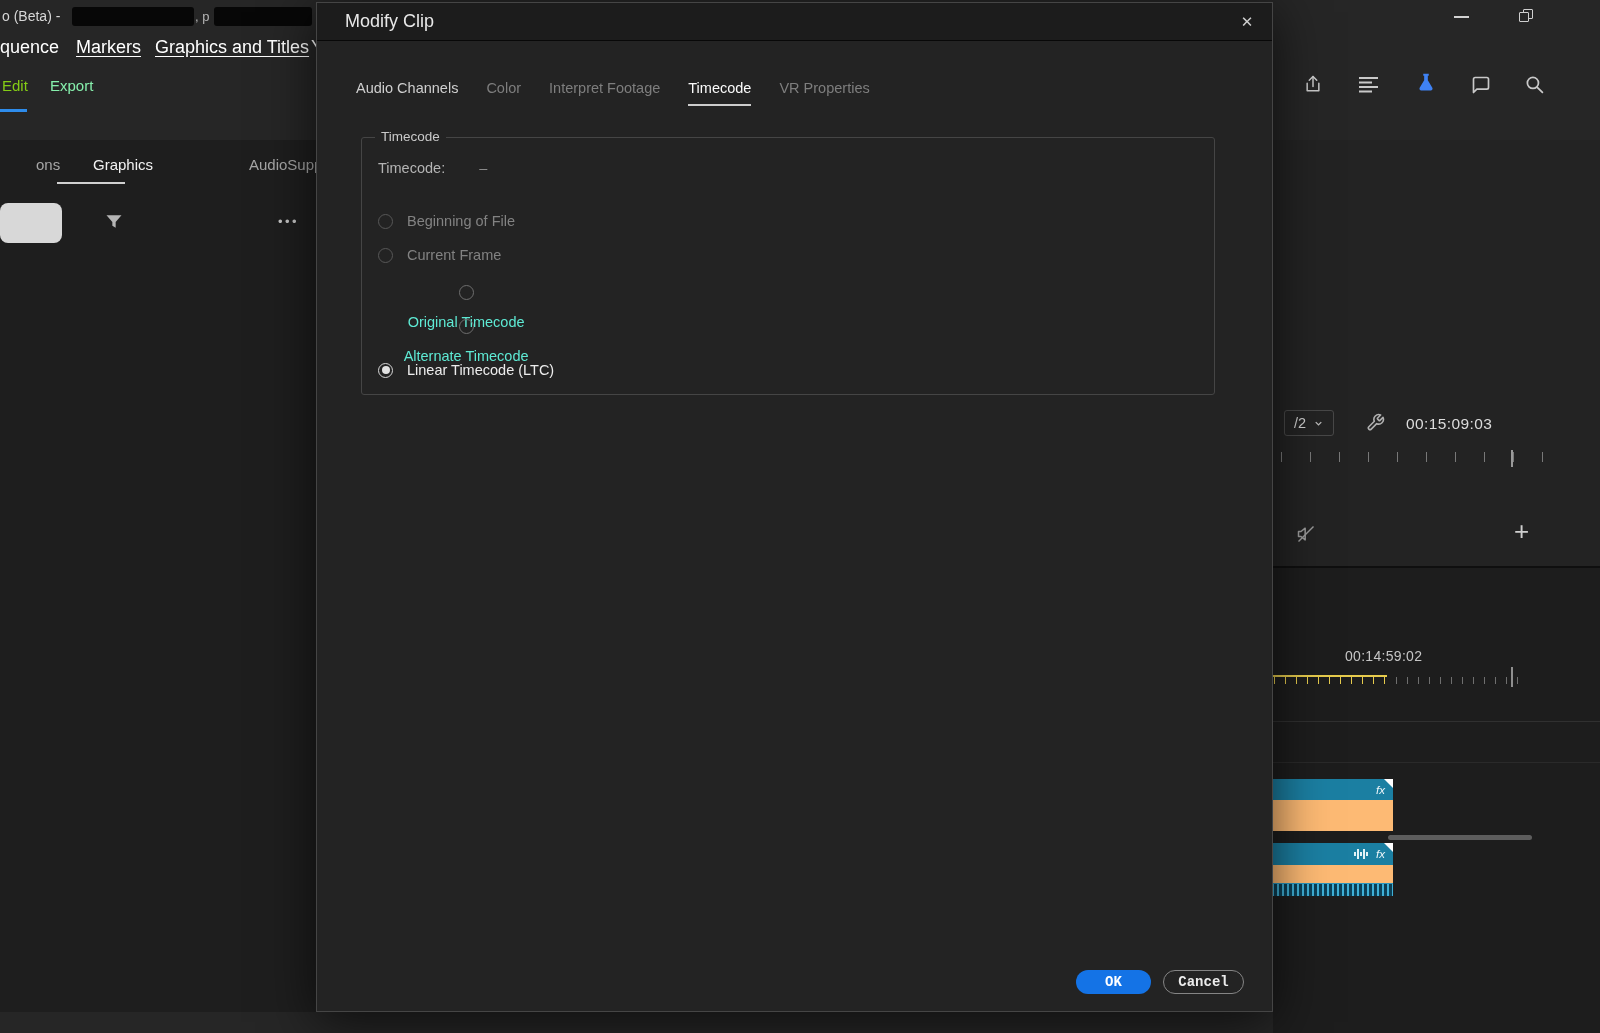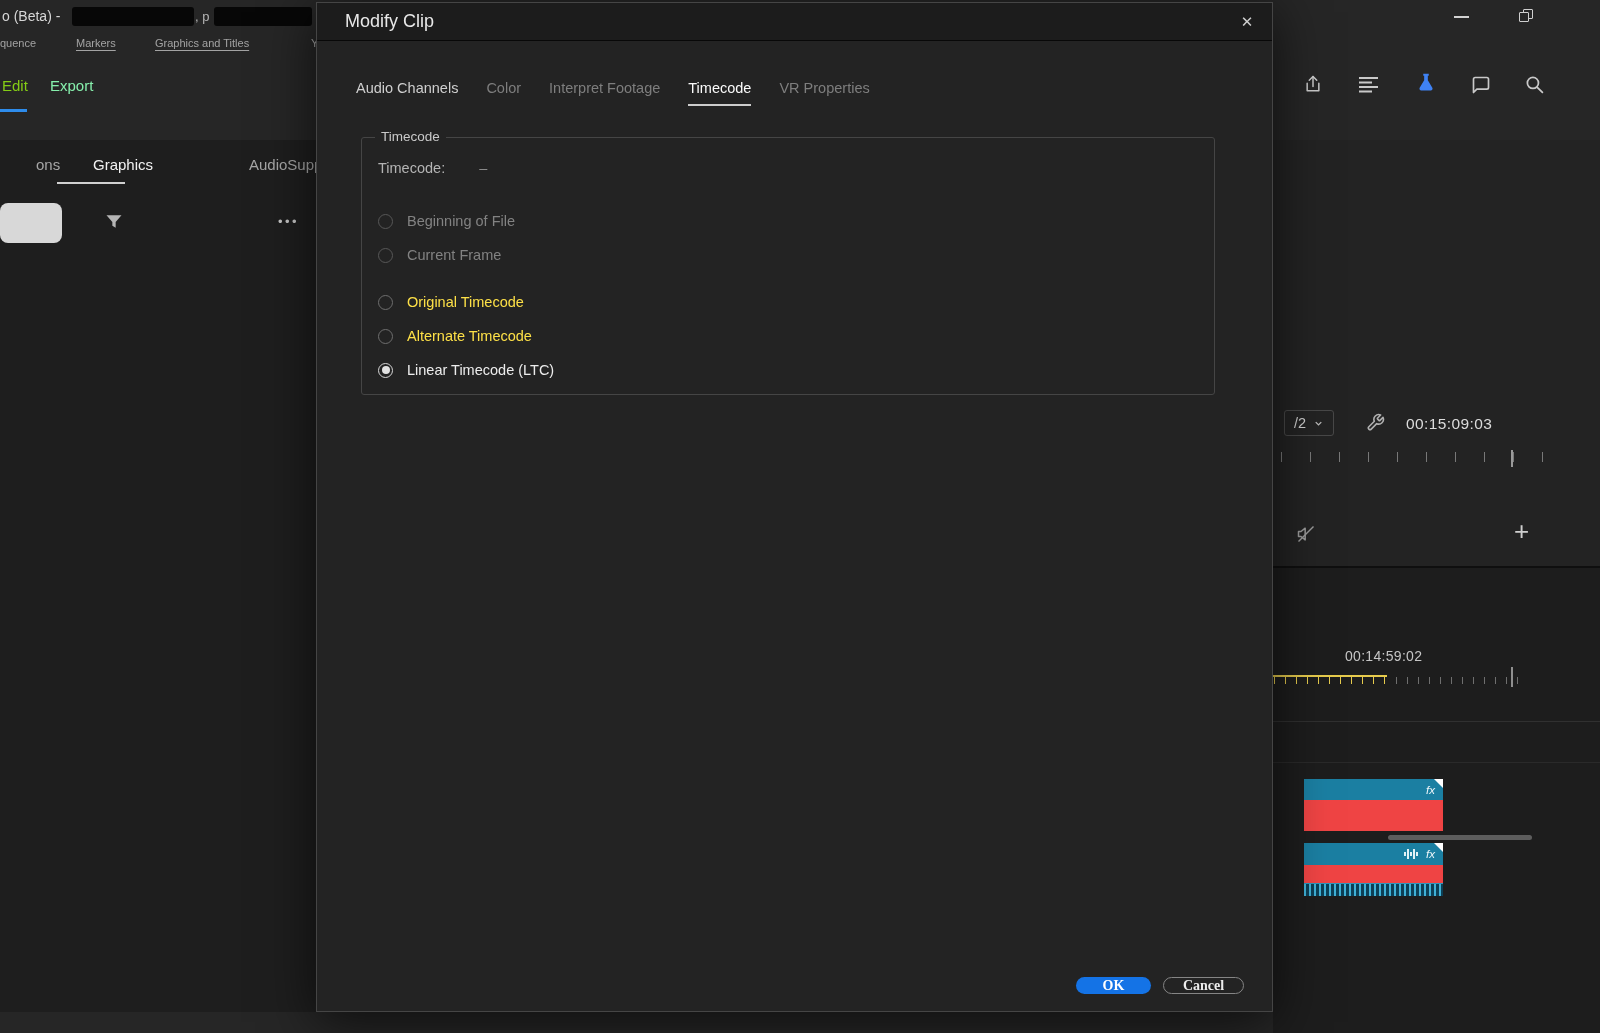--- a/index.html
+++ b/index.html
@@ -10,21 +10,21 @@
     -webkit-font-smoothing:antialiased;
   }
 
   
   .left-region { position:absolute; left:0; top:0; width:316px; height:1033px; overflow:hidden;border-radius:15px; }
   .app-title { position:absolute; left:2px; top:8px; font-size:14px; color:#d6d6d6; white-space:nowrap; }
   .redact { position:absolute; top:7px; height:19px; background:#070707; border-radius:3px; }
   .redact.r1 { left:72px; width:122px; }
   .redact.r2 { left:214px; width:98px; }
   .glimpse { position:absolute; left:195px; top:9px; font-size:13px; color:#b5b5b5; }
-  .menu-item { position:absolute; top:37px; font-size:11px; color:#a3a3a3; white-space:nowrap; cursor:default;text-align:center; }
+  .menu-item { position:absolute; top:37px; font-size:18px; color:#ffffff; white-space:nowrap; cursor:default;text-align:center; }
   .menu-item.u { text-decoration:underline; text-underline-offset:3px; }
   .ws-tab { position:absolute; top:77px; font-size:15px; white-space:nowrap; }
   .ws-tab.active { color:#84cc16;text-align:right; }
   .ws-tab.inactive { color:#86efac; }
   .edit-underline { position:absolute; left:0; top:109px; width:27px; height:3px; background:#2e8ceb; }
   .left-panel { position:absolute; left:0; top:140px; width:316px; height:872px; background:#1e1e1e; }
   .panel-tab { position:absolute; top:16px; font-size:15px; color:#a6a6a6; white-space:nowrap;padding-left:36px; }
   .panel-tab.active { color:#f2f2f2; }
   .gr-underline { position:absolute; left:57px; top:42px; width:68px; height:2px; background:#d0d0d0; }
   .light-btn { position:absolute; left:0; top:63px; width:62px; height:40px; background:#d8d8d8; border-radius:8px; }
@@ -49,21 +49,21 @@
   .tl-panel { position:absolute; left:1273px; top:568px; width:327px; height:465px; background:#1d1d1d; }
   .tl-tc { position:absolute; left:1345px; top:648px; font-size:14px; color:#c6c6c6; letter-spacing:.3px; }
   .tl-yline { position:absolute; left:1272px; top:675px; width:115px; height:2px; background:#e6cb4d; }
   .tl-yticks { position:absolute; left:1274px; top:677px; width:113px; height:7px;
     background:repeating-linear-gradient(90deg,#e6cb4d 0,#e6cb4d 1px,transparent 1px,transparent 11px); }
   .tl-gticks { position:absolute; left:1396px; top:677px; width:128px; height:7px;
     background:repeating-linear-gradient(90deg,#6f6f6f 0,#6f6f6f 1px,transparent 1px,transparent 11px); }
   .tl-tall { position:absolute; left:1511px; top:667px; width:2px; height:20px; background:#8f8f8f; }
   .sep1 { position:absolute; left:1273px; top:721px; width:327px; height:1px; background:#303030; }
   .sep2 { position:absolute; left:1273px; top:762px; width:327px; height:1px; background:#2a2a2a; }
-  .clip { position:absolute; left:1272px; width:139px; background:#ef4444; overflow:hidden;margin-left:32px; }
+  .clip { position:absolute; left:1272px; width:121px; background:#fdba74; overflow:hidden; }
   .v-clip { top:779px; height:52px; }
   .a-clip { top:843px; height:53px; }
   .clip-head { height:21px; background:#1b7fa2; display:flex; justify-content:flex-end; align-items:center; gap:8px; padding:0 8px; }
   .a-clip .clip-head { height:22px; }
   .fx { font-style:italic; font-size:11.5px; color:#eef6f9; }
   .clip-corner { position:absolute; top:0; right:0; width:0; height:0; border-top:9px solid #fff; border-left:9px solid transparent; }
   .a-wave { position:absolute; left:0; bottom:0; width:100%; height:13px; border-top:1px solid #2b96bd;
     background-color:#0c3f55;
     background-image:repeating-linear-gradient(90deg,#3fb0d6 0,#3fb0d6 2px,transparent 2px,transparent 5px); }
   .h-scroll { position:absolute; left:1388px; top:835px; width:144px; height:5px; background:#5d5d5d; border-radius:2.5px; }
@@ -85,29 +85,29 @@
   .group2 { top:432px; height:68px; }
   .legend { position:absolute; top:-9px; left:13px; background:#232323; padding:0 6px; font-size:13.5px; color:#c9c9c9; }
   .tc-field { position:absolute; left:16px; top:22px; font-size:14.5px; }
   .tc-field .lbl { color:#b4b4b4; }
   .tc-field .val { color:#8a8a8a; margin-left:30px; }
   .radio-list { position:absolute; left:16px; top:66px; }
   .radio-row { height:34px; display:flex; align-items:center; gap:14px; font-size:14.5px; }
   .radio-row.gap-above { margin-top:13px; }
   .radio-circle { width:15px; height:15px; border-radius:50%; border:1.5px solid #6e6e6e; position:relative; flex:none; }
   .radio-row.dim  { color:#828282; } .radio-row.dim  .radio-circle { border-color:#575757; }
-  .radio-row.mid  { color:#fde047; } .radio-row.mid  .radio-circle { border-color:#6e6e6e; }
+  .radio-row.mid  { color:#5eead4;flex-direction:column; } .radio-row.mid  .radio-circle { border-color:#6e6e6e; }
   .radio-row.sel  { color:#ececec; } .radio-row.sel  .radio-circle { border-color:#d6d6d6; }
   .radio-row.sel  .radio-circle::after { content:""; position:absolute; inset:2.5px; border-radius:50%; background:#e2e2e2; }
   .dropdown { position:absolute; left:13px; top:20px; width:281px; height:32px; background:#161616;
     border:2px solid #3e7fd9; border-radius:4px; display:flex; align-items:center; justify-content:space-between;
     padding:0 10px; color:#f2f2f2; font-size:14px; cursor:default; }
   .undo { position:absolute; left:326px; top:27px; }
   .dlg-buttons { position:absolute; right:28px; bottom:17px; display:flex; gap:12px; align-items:center; }
-  .btn { height:17px; border-radius:16px; font-size:14px; display:flex; align-items:center; justify-content:center; cursor:default; font-family:Liberation Serif, serif; }
+  .btn { height:24px; border-radius:16px; font-size:14px; display:flex; align-items:center; justify-content:center; cursor:default; font-family:Liberation Mono, monospace; }
   .btn-ok { width:75px; background:#1473e6; color:#fff; border:none; font-weight:bold; }
   .btn-cancel { width:81px; background:transparent; color:#ececec; border:1.5px solid #858585; font-weight:600; }
 </style>
 </head>
 <body>
 
 <div class="left-region">
   <span class="app-title">o (Beta) - </span>
   <div class="redact r1"></div>
   <span class="glimpse">, p</span>

